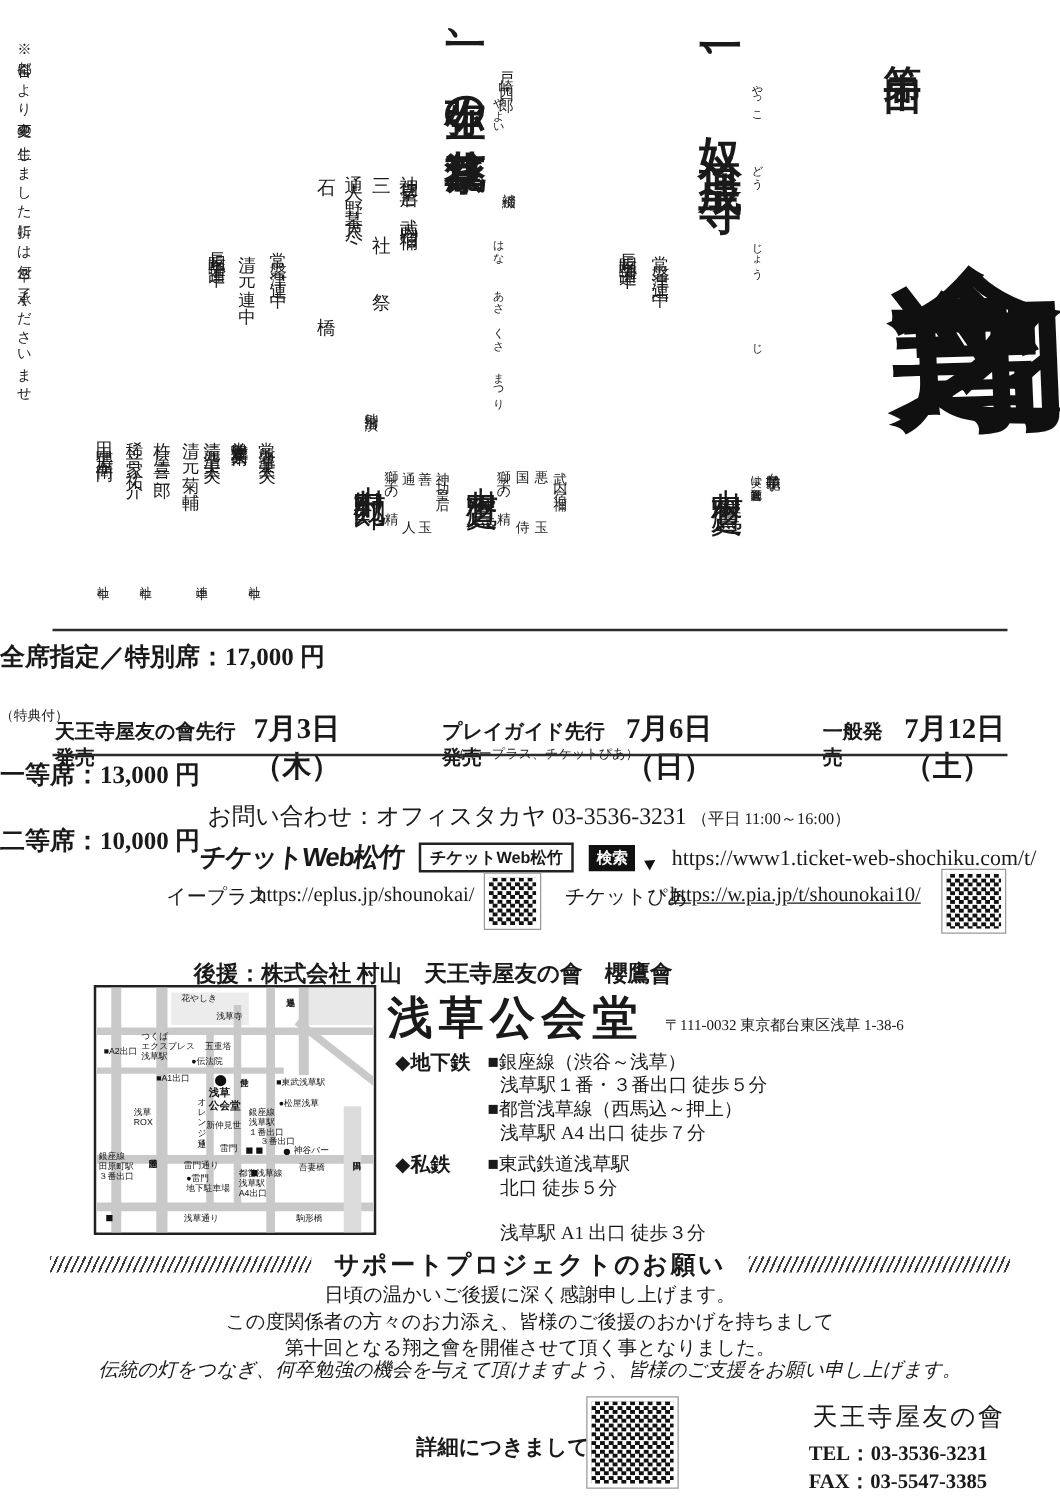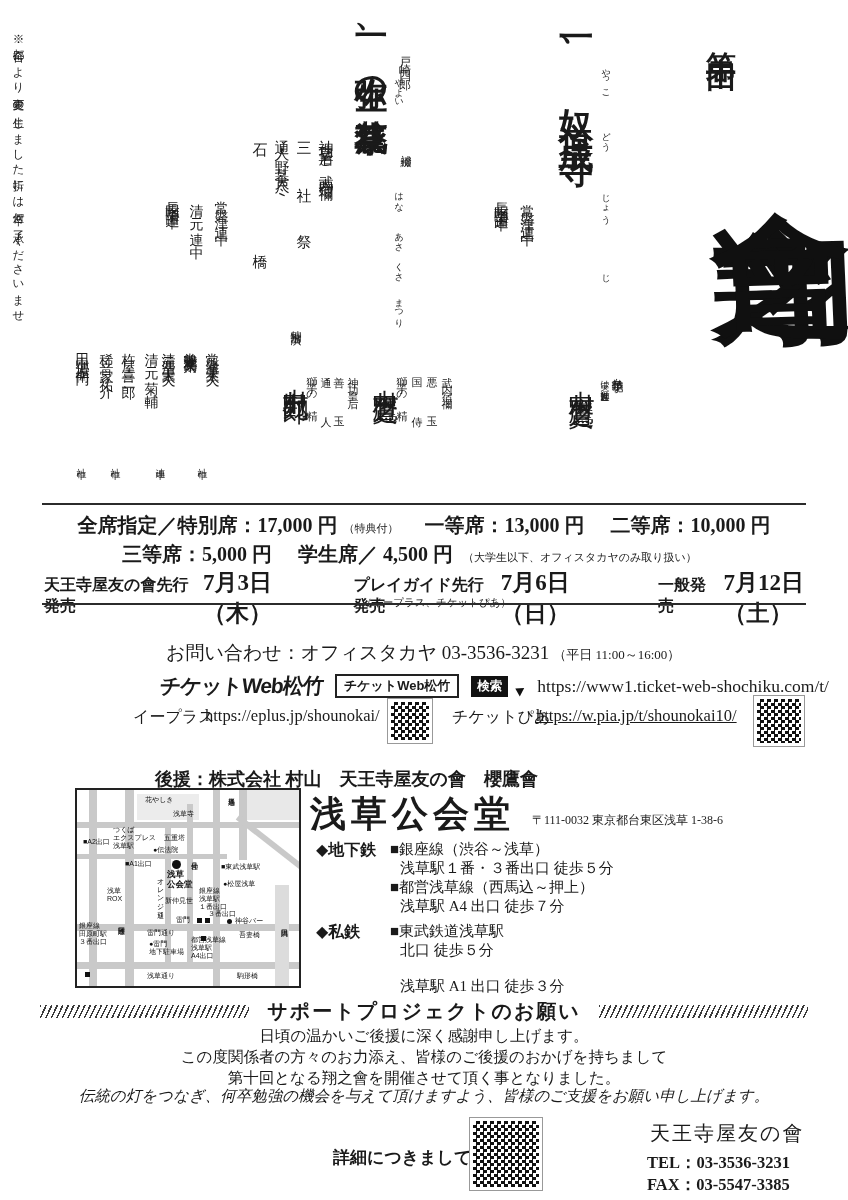--- a/index.html
+++ b/index.html
@@ -89,32 +89,27 @@
   <div class="v" style="left:121px;top:342px;font-size:14px;letter-spacing:8px;">杵屋喜三郎</div>
   <div class="v" style="left:99px;top:342px;font-size:14px;letter-spacing:8px;">稀音家祐介</div>
   <div class="v" style="left:75px;top:342px;font-size:14px;letter-spacing:4px;">田中傳左衛門</div>
   <div class="v" style="left:197px;top:460px;font-size:10px;letter-spacing:2px;">社中</div>
   <div class="v" style="left:155px;top:460px;font-size:10px;letter-spacing:2px;">連中</div>
   <div class="v" style="left:110px;top:460px;font-size:10px;letter-spacing:2px;">社中</div>
   <div class="v" style="left:76px;top:460px;font-size:10px;letter-spacing:2px;">社中</div>
 
   <div class="hr" style="top:503px;"></div>
 
-  <div class="row" style="top:512px;left:0;right:0;justify-content:center;gap:26px;">
+  <div class="row" style="top:512px;left:0;right:0;justify-content:center;gap:26px;flex-direction:column;">
     <span class="b" style="font-size:20px;">全席指定／特別席：17,000 円</span>
     <span style="font-size:11px;margin-left:-20px;">（特典付）</span>
     <span class="b" style="font-size:20px;">一等席：13,000 円</span>
     <span class="b" style="font-size:20px;">二等席：10,000 円</span>
   </div>
 
-  <div class="row" style="top:541px;left:122px;gap:26px;">
-    <span class="b" style="font-size:20px;">三等席：5,000 円</span>
-    <span class="b" style="font-size:20px;">学生席／ 4,500 円</span>
-    <span style="font-size:11px;margin-left:-16px;">（大学生以下、オフィスタカヤのみ取り扱い）</span>
-  </div>
 
   <div class="row" style="top:567px;left:44px;gap:12px;">
     <span class="b" style="font-size:16px;">天王寺屋友の會先行発売</span>
     <span class="b" style="font-size:23px;">7月3日（木）</span>
     <span style="width:14px;"></span>
     <span style="position:relative;display:inline-block;">
       <span class="b" style="font-size:16px;">プレイガイド先行発売</span>
       <span style="position:absolute;left:8px;top:21px;font-size:10.5px;white-space:nowrap;">（イープラス、チケットぴあ）</span>
     </span>
     <span class="b" style="font-size:23px;">7月6日（日）</span>

